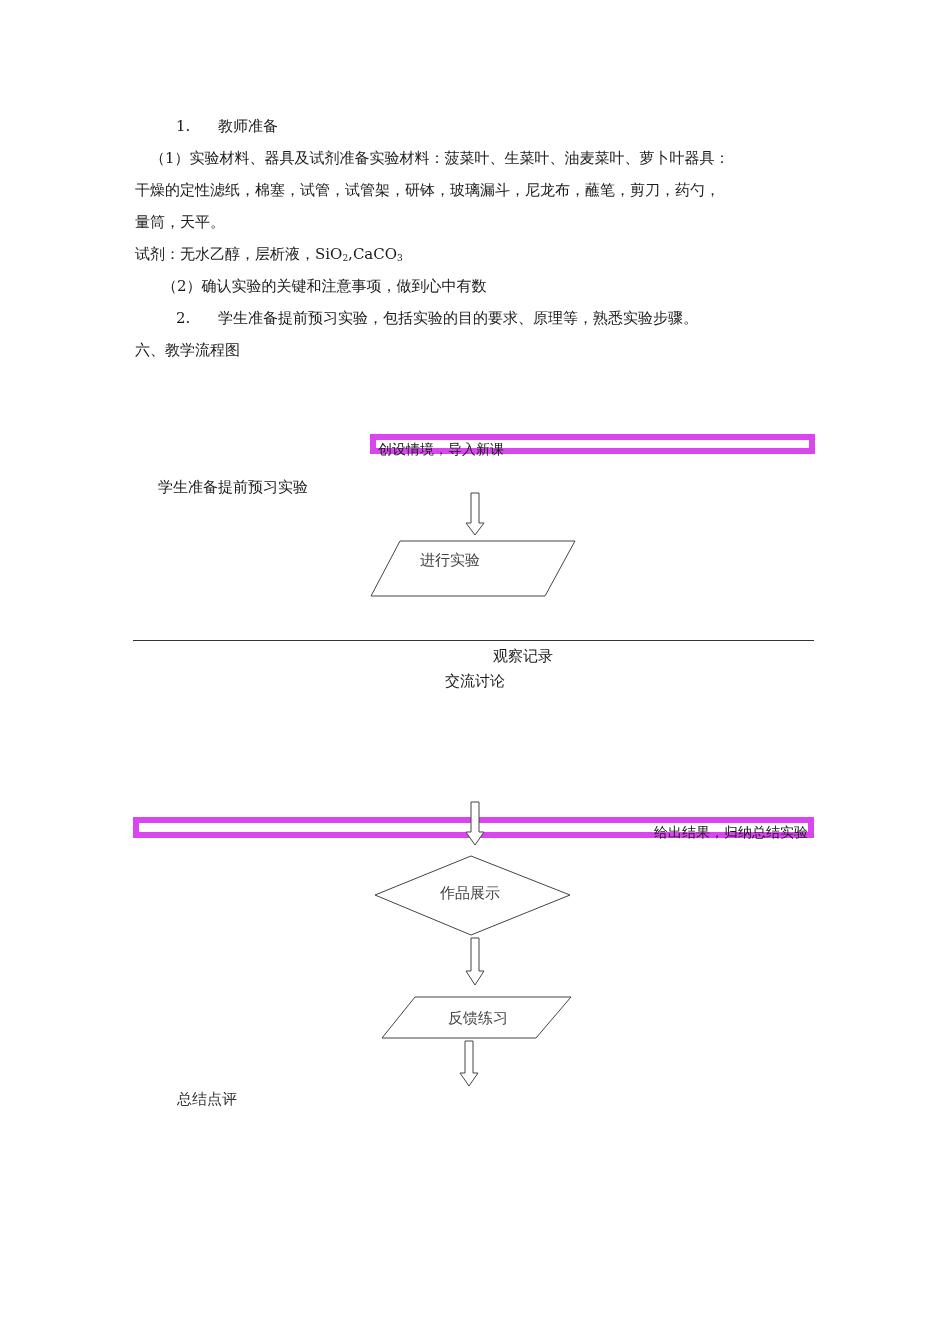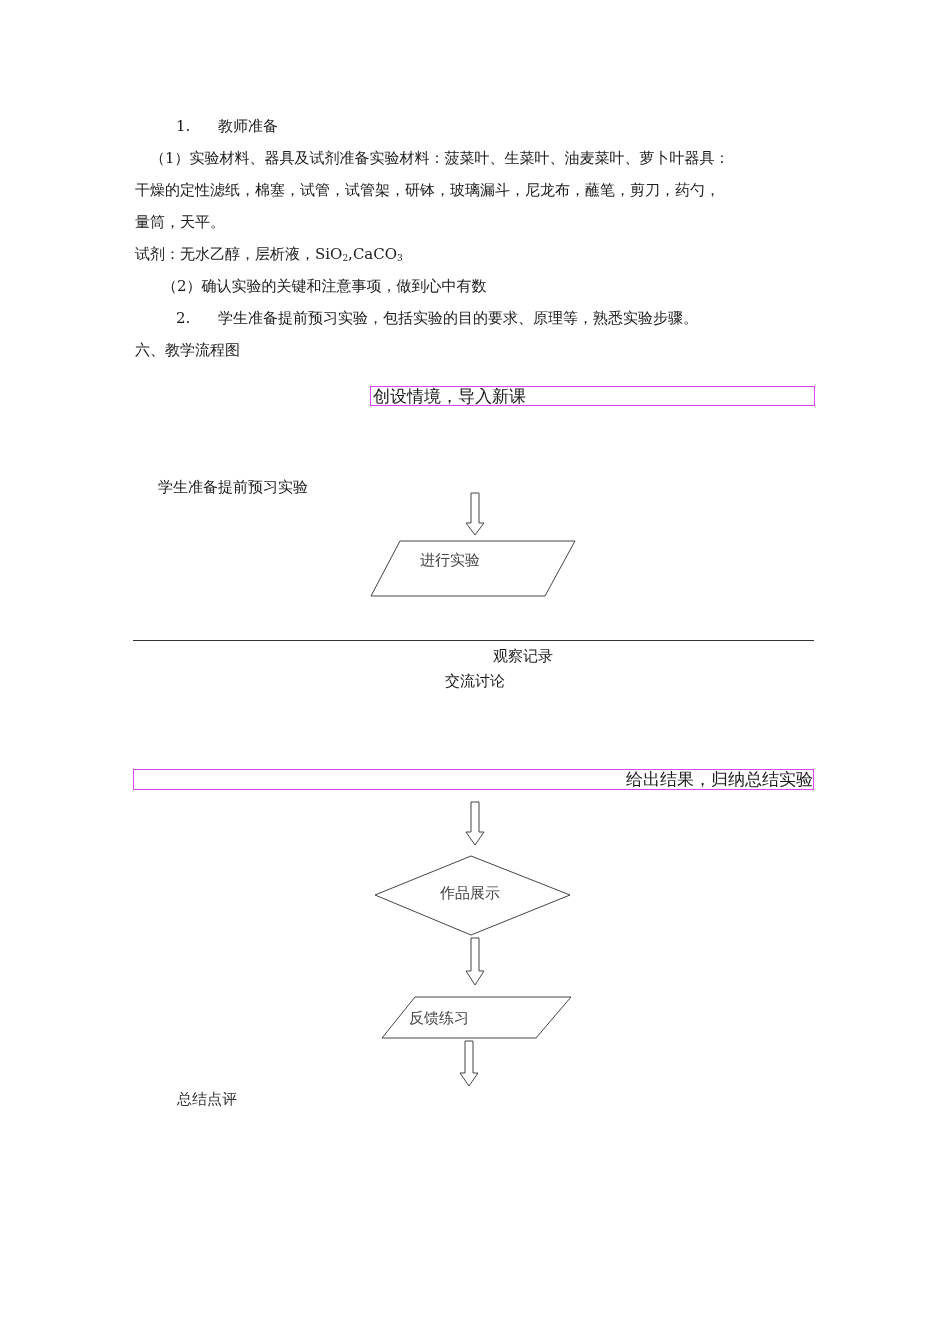--- a/index.html
+++ b/index.html
@@ -1,20 +1,20 @@
 <!DOCTYPE html>
 <html><head>
 <meta charset="utf-8">
 <style>
   html, body { margin: 0; padding: 0; background: #ffffff; }
   body { width: 950px; height: 1344px; position: relative; overflow: hidden;
          font-family: "DejaVu Serif", "Liberation Serif", serif; color: #1a1a1a; }
   .abs { position: absolute; }
   .line { position: absolute; font-size: 15px; line-height: 20px; white-space: nowrap; }
-  .box { position: absolute; border: 1px solid #d946ef; box-sizing: border-box; font-size: 17px; line-height: 18px; }
+  .box { position: absolute; border: 6px solid #d946ef; box-sizing: border-box; font-size: 14px; line-height: 18px; margin-top: 48px; }
   sub { font-size: 9px; vertical-align: -2px; }
   svg { position: absolute; overflow: visible; }
 </style>
 </head>
 <body>
 
 <div class="line" style="left:176px; top:116px;">
   <span>1.</span>
   <span style="display:inline-block; width:18px;"></span>
   <span>教师准备</span>
@@ -66,19 +66,19 @@
 </svg>
 <div class="line" style="left:440px; top:883px; font-family:'DejaVu Sans','Liberation Sans',sans-serif; color:#444;">作品展示</div>
 
 <svg style="left:466px; top:938px;" width="20" height="50">
   <path d="M5,0 L13,0 L13,33 L18,33 L9,47 L0,33 L5,33 Z" fill="#fff" stroke="#444" stroke-width="1"></path>
 </svg>
 
 <svg style="left:381px; top:996px;" width="192" height="44">
   <polygon points="34,1 190,1 155,42 1,42" fill="#fff" stroke="#444" stroke-width="1"></polygon>
 </svg>
-<div class="line" style="left:409px; top:1008px; font-family:'DejaVu Sans','Liberation Sans',sans-serif; color:#444;">反馈练习</div>
+<div class="line" style="left:448px; top:1008px; font-family:'DejaVu Sans','Liberation Sans',sans-serif; color:#444;">反馈练习</div>
 
 <svg style="left:460px; top:1041px;" width="20" height="48">
   <path d="M5,0 L13,0 L13,32 L18,32 L9,45 L0,32 L5,32 Z" fill="#fff" stroke="#444" stroke-width="1"></path>
 </svg>
 
 <div class="line" style="left:177px; top:1089px; font-family:'DejaVu Sans','Liberation Sans',sans-serif; color:#333;">总结点评</div>
 
 </body></html>

